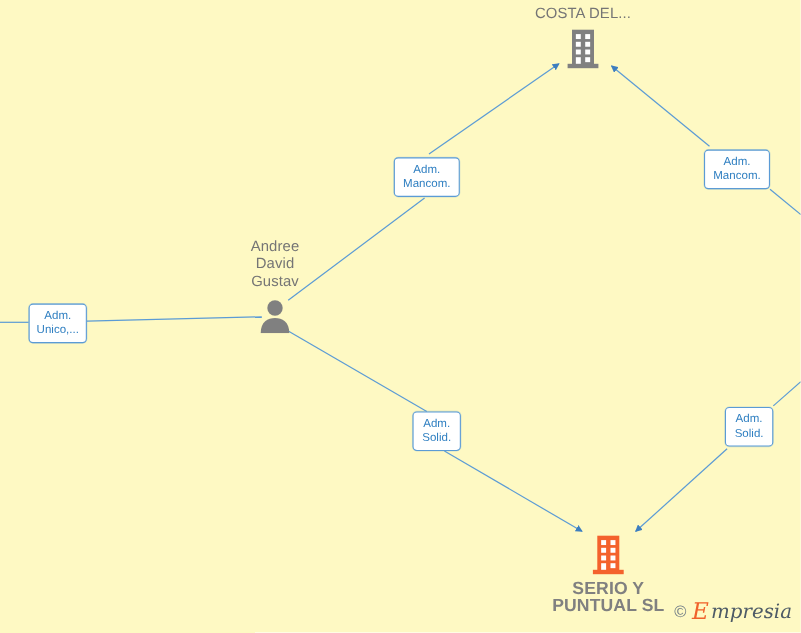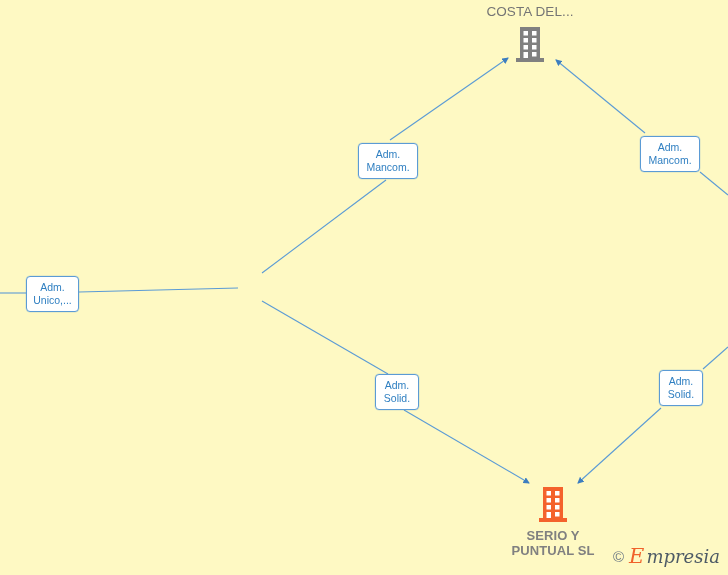--- a/index.html
+++ b/index.html
@@ -30,21 +30,21 @@
   
   .node {
     position: absolute;
     display: flex;
     flex-direction: column;
     align-items: center;
     width: 150px;
     margin-left: -75px;
   }
   .node-label {
-    font-size: 13px;
+    font-size: 16px;
     line-height: 15px;
     color: #808080;
     text-align: center;
     font-weight: bold;
     letter-spacing: 0.1px;
     white-space: pre-line;
   }
   .node-label.thin {
     font-weight: normal;
     font-size: 13.5px;
@@ -141,20 +141,31 @@
         <rect x="10.5" y="13" width="4.5" height="4.5" fill="#ffffff"></rect>
         <rect x="19" y="13" width="4.5" height="4.5" fill="#ffffff"></rect>
         <rect x="10.5" y="20" width="4.5" height="4.5" fill="#ffffff"></rect>
         <rect x="19" y="20" width="4.5" height="4.5" fill="#ffffff"></rect>
         <rect x="10.5" y="27" width="4.5" height="6" fill="#ffffff"></rect>
         <rect x="19" y="27" width="4.5" height="4.5" fill="#ffffff"></rect>
       </svg>
     </div>
   </div>
 
+  <div class="node" style="left:250px; top:216px;">
+    <div class="node-label thin">Andree
+David
+Gustav</div>
+    <div class="node-icon" style="margin-top:7px;">
+      <svg width="32" height="32" viewBox="0 0 32 32">
+        <circle cx="16" cy="9" r="7" fill="#808080"></circle>
+        <path d="M 3 32 C 3 21 9.5 18 16 18 C 22.5 18 29 21 29 32 Z" fill="#808080"></path>
+      </svg>
+    </div>
+  </div>
 
   <div class="node" style="left:553px; top:485px;">
     <div class="node-icon">
       <svg width="34" height="40" viewBox="0 0 34 40">
         <rect x="7" y="2" width="20" height="33" fill="#f4622c"></rect>
         <rect x="3" y="33" width="28" height="4" fill="#f4622c"></rect>
         <rect x="10.5" y="6" width="4.5" height="4.5" fill="#ffffff"></rect>
         <rect x="19" y="6" width="4.5" height="4.5" fill="#ffffff"></rect>
         <rect x="10.5" y="13" width="4.5" height="4.5" fill="#ffffff"></rect>
         <rect x="19" y="13" width="4.5" height="4.5" fill="#ffffff"></rect>

